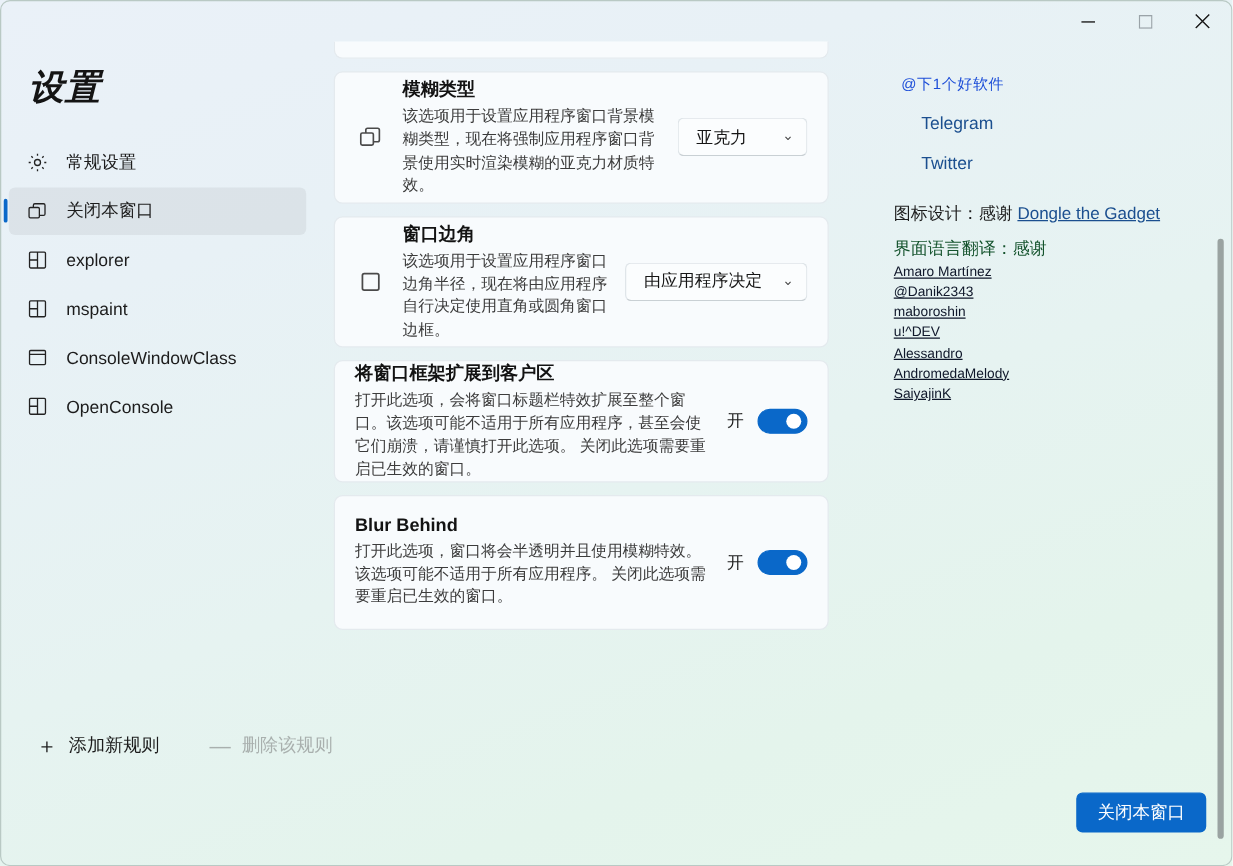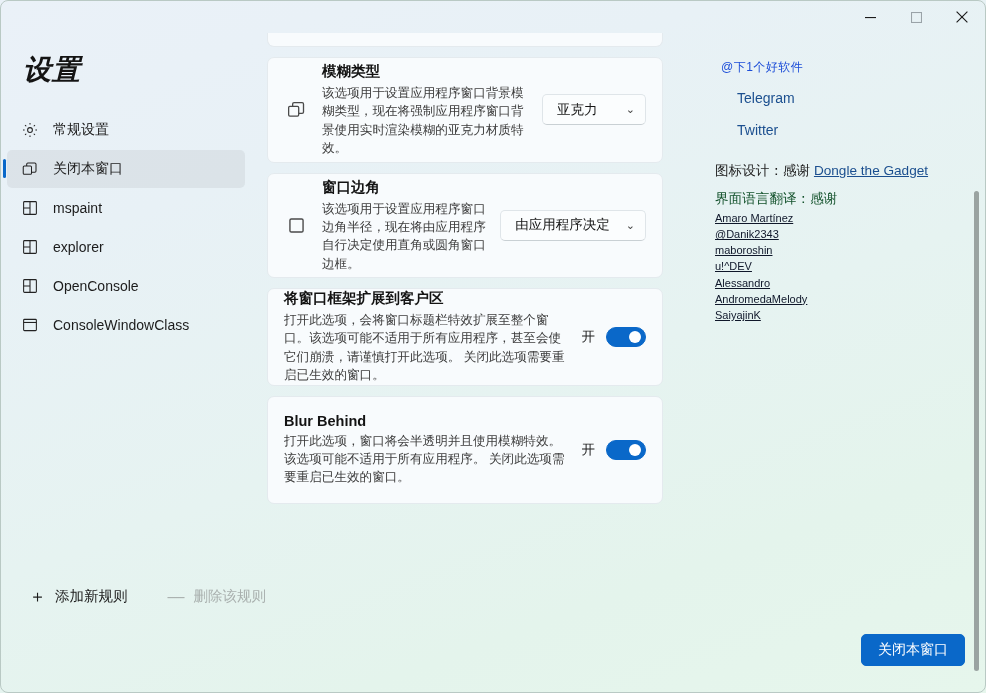--- a/index.html
+++ b/index.html
@@ -224,51 +224,51 @@
           <span>关闭本窗口</span>
         </div>
 
         <div class="nav-item">
           <span class="nav-ico">
             <svg width="18" height="18" viewBox="0 0 24 24" fill="none" stroke="#222" stroke-width="1.4">
               <rect x="3.5" y="3.5" width="17" height="17" rx="1.2"></rect>
               <path d="M12 3.5v17M3.5 12h8.5"></path>
             </svg>
           </span>
-          <span>mspaint</span>
+          <span>explorer</span>
         </div>
 
         <div class="nav-item">
           <span class="nav-ico">
             <svg width="18" height="18" viewBox="0 0 24 24" fill="none" stroke="#222" stroke-width="1.4">
               <rect x="3.5" y="3.5" width="17" height="17" rx="1.2"></rect>
               <path d="M12 3.5v17M3.5 12h8.5"></path>
             </svg>
           </span>
-          <span>explorer</span>
+          <span>mspaint</span>
+        </div>
+
+        <div class="nav-item">
+          <span class="nav-ico">
+            <svg width="18" height="18" viewBox="0 0 24 24" fill="none" stroke="#222" stroke-width="1.4">
+              <rect x="3.5" y="4.5" width="17" height="15" rx="1.2"></rect>
+              <path d="M3.5 8.6h17"></path>
+            </svg>
+          </span>
+          <span>ConsoleWindowClass</span>
         </div>
 
         <div class="nav-item">
           <span class="nav-ico">
             <svg width="18" height="18" viewBox="0 0 24 24" fill="none" stroke="#222" stroke-width="1.4">
               <rect x="3.5" y="3.5" width="17" height="17" rx="1.2"></rect>
               <path d="M12 3.5v17M3.5 12h8.5"></path>
             </svg>
           </span>
           <span>OpenConsole</span>
-        </div>
-
-        <div class="nav-item">
-          <span class="nav-ico">
-            <svg width="18" height="18" viewBox="0 0 24 24" fill="none" stroke="#222" stroke-width="1.4">
-              <rect x="3.5" y="4.5" width="17" height="15" rx="1.2"></rect>
-              <path d="M3.5 8.6h17"></path>
-            </svg>
-          </span>
-          <span>ConsoleWindowClass</span>
         </div>
 
       </div>
 
       <div class="nav-spacer"></div>
 
       <div class="nav-footer">
         <div class="link-action">
           <span class="pm-glyph">＋</span>
           <span>添加新规则</span>

